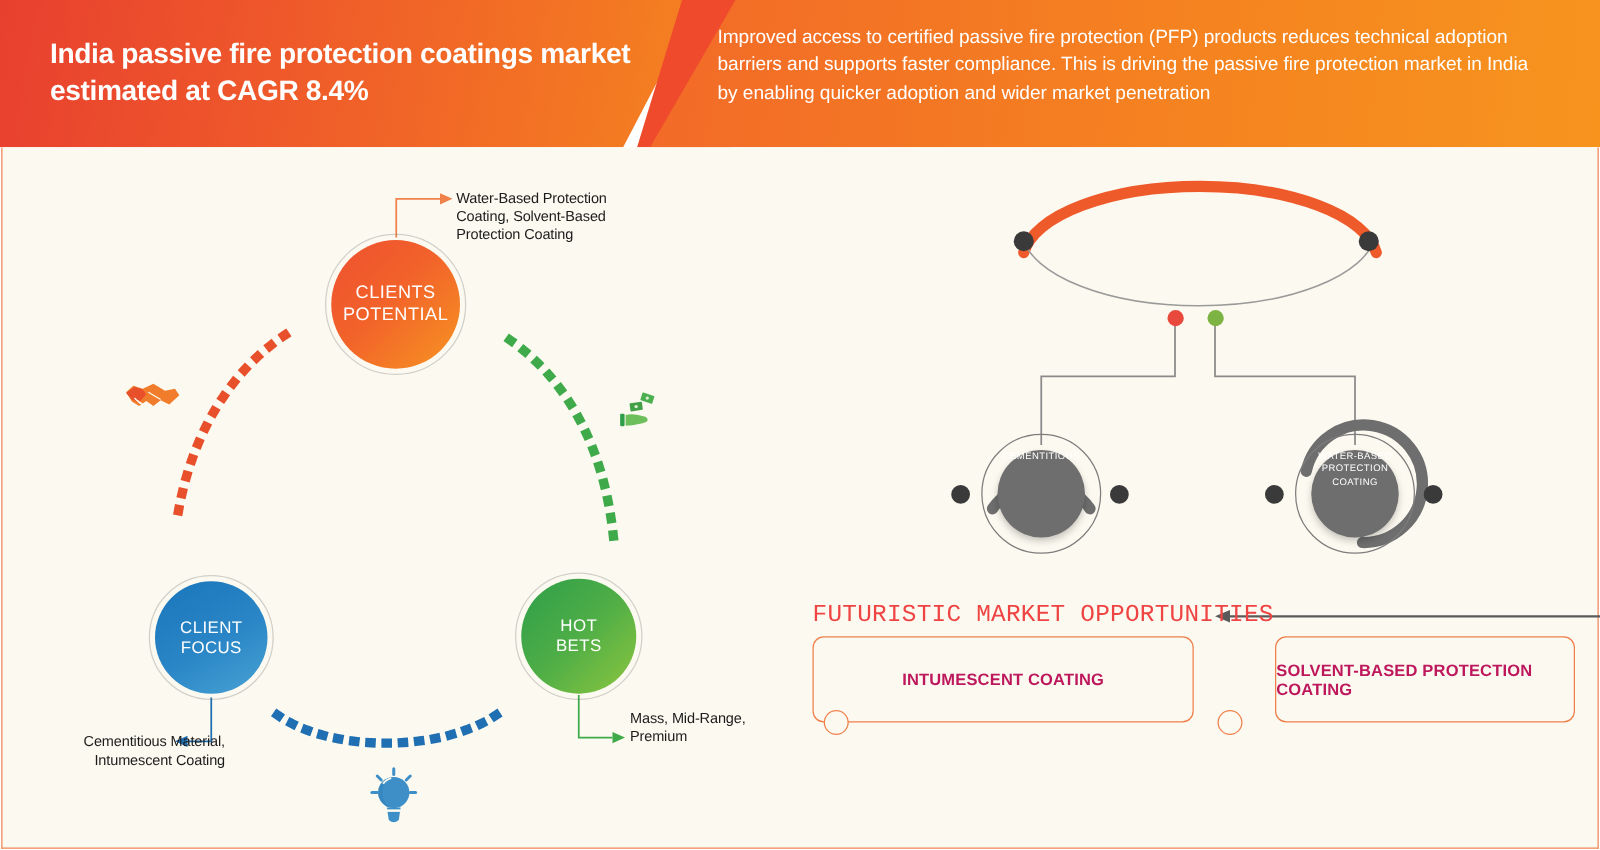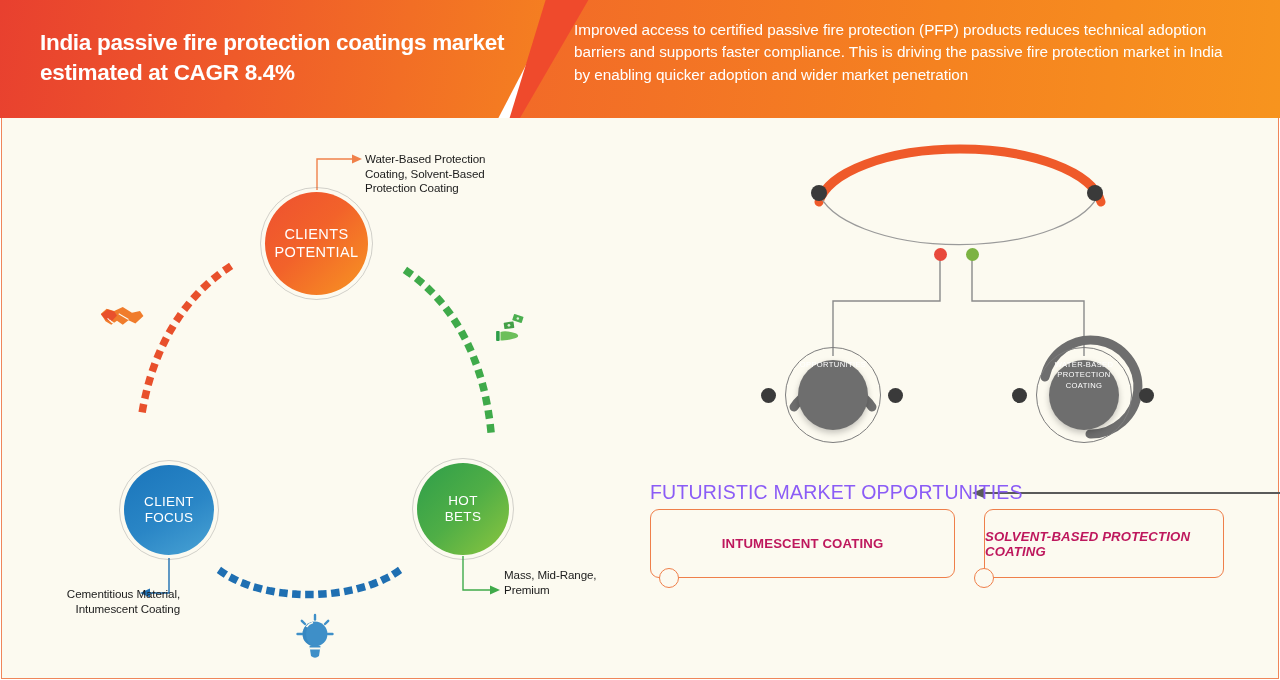--- a/index.html
+++ b/index.html
@@ -130,31 +130,31 @@
     background: #3a3a3a;
   }
   #cem-dot-l { left: 761px;  top: 388px; }
   #cem-dot-r { left: 888px;  top: 388px; }
   #wb-dot-l  { left: 1012px; top: 388px; }
   #wb-dot-r  { left: 1139px; top: 388px; }
 
   
   #futuristic-title {
     position: absolute; left: 650px; top: 481px;
-    font-size: 19.5px; color: #8b5cf6; letter-spacing: 0.2px;
+    font-size: 19.5px; color: #ef4444; letter-spacing: 0.2px; font-family: Liberation Mono, monospace;
   }
   .opp-box {
     position: absolute; top: 509px; height: 69px;
     border: 1.4px solid #ef7f4a; border-radius: 9px;
     display: flex; align-items: center; justify-content: center;
     font-size: 13.2px; font-weight: bold; color: #be185d;
     letter-spacing: 0.15px;
   }
   #opp-intumescent { left: 650px;  width: 305px; }
-  #opp-solvent     { left: 984px;  width: 240px; font-style: italic; }
+  #opp-solvent     { left: 1020px;  width: 240px; }
   .opp-knob {
     position: absolute; width: 20px; height: 20px; border-radius: 50%;
     background: #fcfaf0; border: 1.8px solid #ef7f4a; top: 568px;
   }
   #knob-intumescent { left: 659px; }
   #knob-solvent     { left: 974px; }
 </style>
 </head>
 <body>
 
@@ -285,21 +285,21 @@
   <div class="node-dot" id="node-dot-green"></div>
 
   <div class="side-dot" id="cem-dot-l"></div>
   <div class="side-dot" id="cem-dot-r"></div>
   <div class="side-dot" id="wb-dot-l"></div>
   <div class="side-dot" id="wb-dot-r"></div>
 
   <div class="gbadge" id="cementitious">
     <div class="gring"></div>
     <div class="gdisc">
-      <span>OPPORTUNITIES</span>
+      <span>CEMENTITIOUS</span>
     </div>
   </div>
 
   <div class="gbadge" id="water-based">
     <div class="gring"></div>
     <div class="gdisc">
       <span>
         <span>WATER-BASED</span><br>
         <span>PROTECTION</span><br>
         <span>COATING</span>

